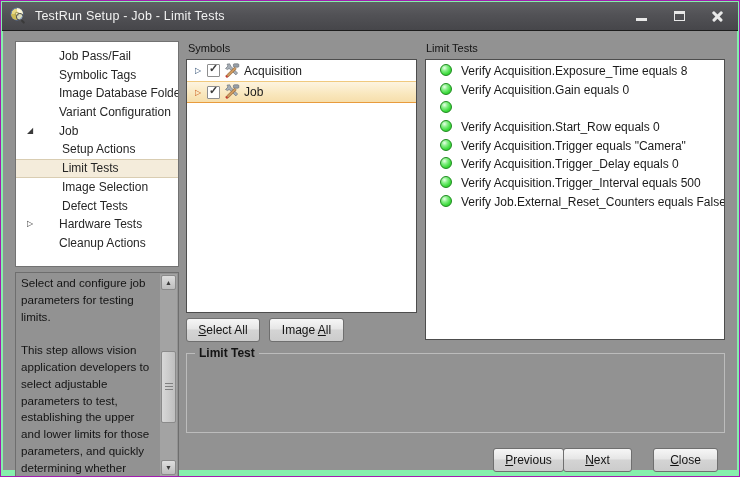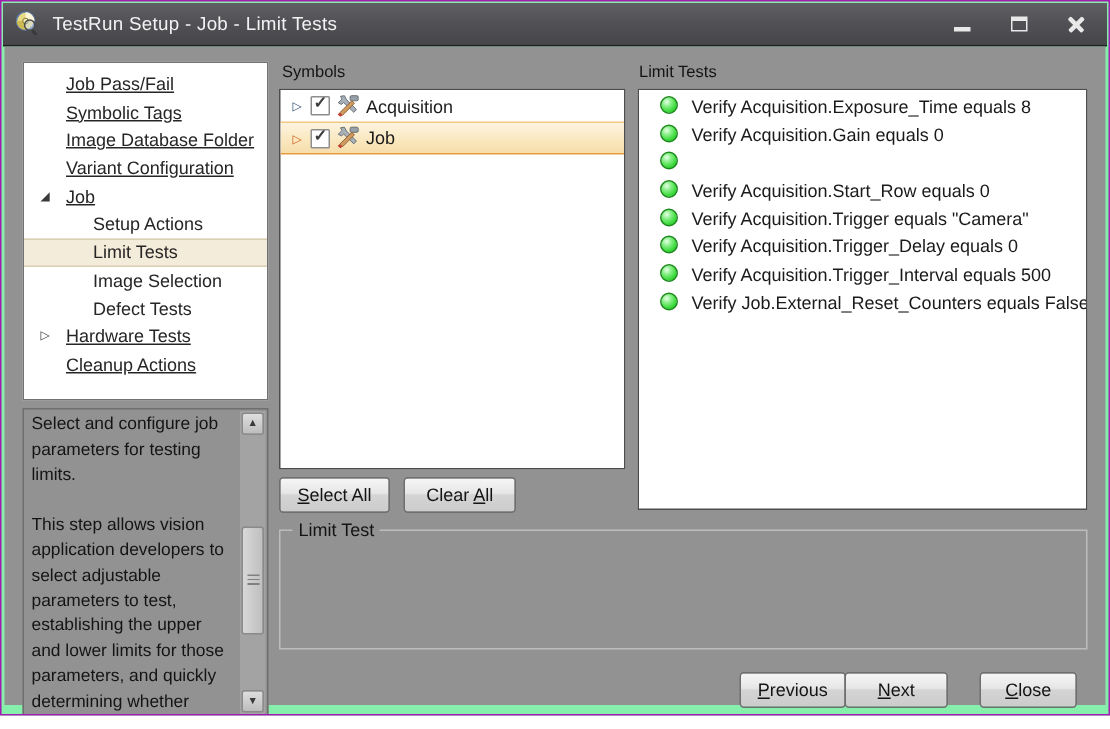--- a/index.html
+++ b/index.html
@@ -32,21 +32,21 @@
   .body {
     position:absolute; left:2px; right:2px; top:30px; bottom:6px;
     background:#929292;
   }
   
   .nav-panel {
     position:absolute; left:12px; top:10px; width:164px; height:226px;
     background:#ffffff; border:1px solid #727272; padding-top:5px; overflow:hidden;
   }
   .nav-row { position:relative; height:18.7px; line-height:18.7px; font-size:12px; color:#262626; white-space:nowrap; }
-  .nav-row.lvl0 .nav-label { padding-left:28px;text-decoration:underline; }
+  .nav-row.lvl0 .nav-label { padding-left:43px; }
   .nav-row.lvl1 .nav-label { padding-left:46px; }
   .nav-row.selected {
     background:#f4ecdb; border-top:1px solid #d9cdb2; border-bottom:1px solid #d9cdb2;
     height:18.7px; line-height:16.7px;
   }
   .nav-row .expander {
     position:absolute; left:11px; top:0; width:14px; font-size:8px; color:#3a3a3a; text-align:left;
   }
   .nav-label { display:inline-block; }
   
@@ -126,21 +126,21 @@
     border:1px solid #1e8a1e; flex:0 0 auto;
   }
   .limit-label { margin-left:9px; font-size:12px; color:#1a1a1a; white-space:nowrap; }
   
   .group-box {
     position:absolute; left:183px; top:322px; width:539px; height:80px;
     border:1px solid #bcbcbc;
   }
   .group-label {
     position:absolute; left:8px; top:-8px; background:#929292; padding:0 4px;
-    font-size:12px; color:#141414;
+    font-size:12px; color:#141414;font-weight:bold;
   }
 </style>
 </head>
 <body>
 
 <div class="window">
 
   <div class="titlebar">
     <span class="app-icon">
       <svg viewBox="0 0 18 18" width="18" height="18">
@@ -227,21 +227,21 @@
   </svg>
 </span>
           <span class="sym-label">Job</span>
         </div>
       </div>
 
     <button class="btn btn-select-all">
         <span><span></span><span class="u">S</span><span>elect All</span></span>
       </button>
     <button class="btn btn-clear-all">
-        <span><span>Clear </span><span class="u">A</span><span>ll</span></span>
+        <span><span>Image </span><span class="u">A</span><span>ll</span></span>
       </button>
 
     <div class="panel-label limits-label">Limit Tests</div>
     <div class="limits-box" id="limits-box">
         <div class="limit-row">
           <span class="led"></span>
           <span class="limit-label">Verify Acquisition.Exposure_Time equals 8</span>
         </div>
         <div class="limit-row">
           <span class="led"></span>

